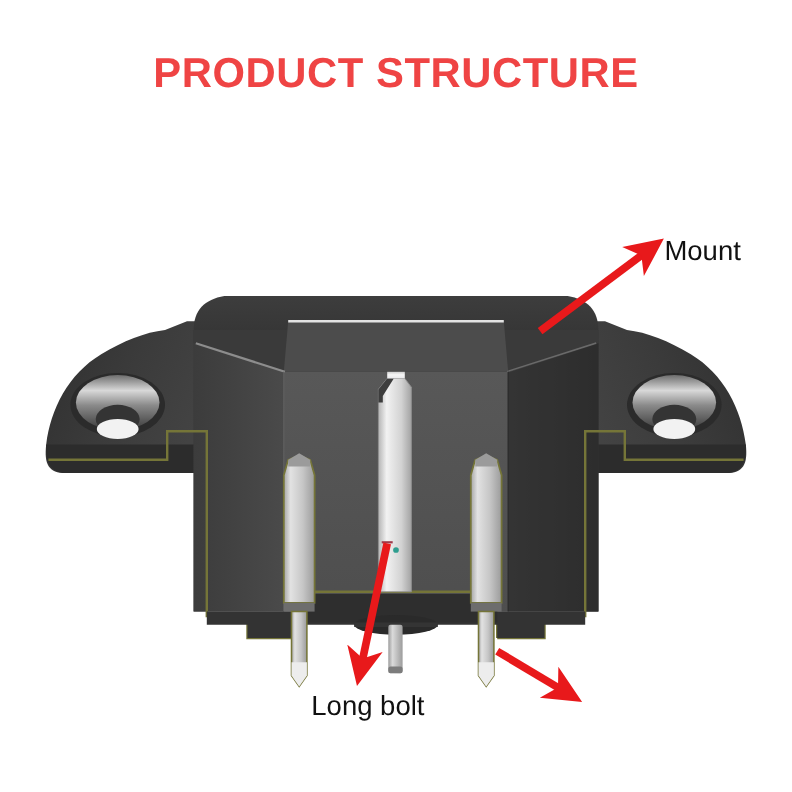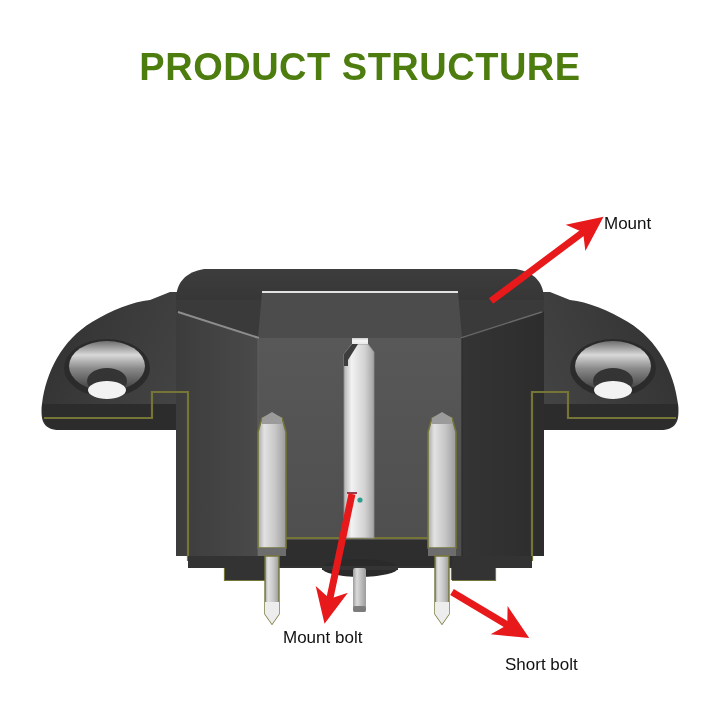--- a/index.html
+++ b/index.html
@@ -26,31 +26,31 @@
     text-align: center;
     line-height: 1.22;
     pointer-events: none;
   }
   .title-line {
     display: block;
     font-family: "Liberation Sans", sans-serif;
     font-weight: bold;
     font-size: 38px;
     letter-spacing: 0.5px;
-    color: #4d7c0f;
+    color: #ef4444;
   }
   #drawing {
     position: absolute;
     left: 0;
     top: 0;
   }
   .callout-label {
     position: absolute;
     font-family: "Liberation Sans", sans-serif;
-    font-size: 17px;
+    font-size: 25px;
     color: #111111;
     white-space: nowrap;
   }
   #label-mount   { left: 604px; top: 214px; }
   #label-long    { left: 283px; top: 628px; }
   #label-short   { left: 505px; top: 655px; }
 </style>
 </head>
 <body>
 
@@ -228,16 +228,15 @@
     </g>
 
     <g>
       <line x1="491" y1="301" x2="594" y2="224" stroke="#e8191b" stroke-width="7" stroke-linecap="butt" marker-end="url(#arrowHeadRed)"></line>
       <line x1="352" y1="494" x2="327" y2="612" stroke="#e8191b" stroke-width="7" stroke-linecap="butt" marker-end="url(#arrowHeadRed)"></line>
       <line x1="452" y1="592" x2="519" y2="632" stroke="#e8191b" stroke-width="7" stroke-linecap="butt" marker-end="url(#arrowHeadRed)"></line>
     </g>
   </svg>
 
   <span class="callout-label" id="label-mount">Mount</span>
-  <span class="callout-label" id="label-long">Mount bolt</span>
-  <span class="callout-label" id="label-short">Short bolt</span>
+  <span class="callout-label" id="label-long">Long bolt</span>
 
 </div>
 
 </body></html>

